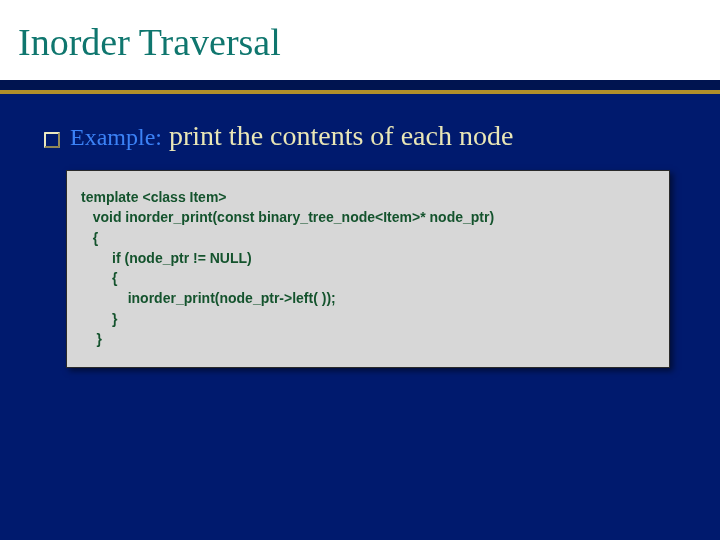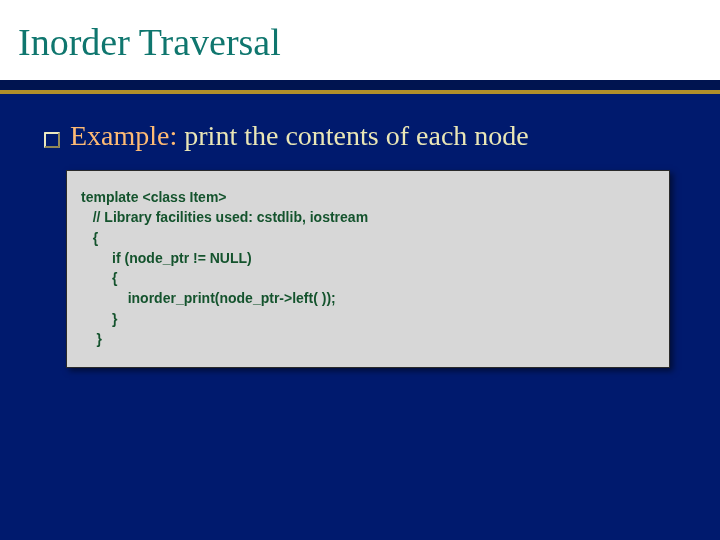--- a/index.html
+++ b/index.html
@@ -41,22 +41,22 @@
   }
   .bullet-icon {
     width: 16px;
     height: 16px;
     flex: 0 0 auto;
     position: relative;
     top: 4px;
   }
   .bullet-icon svg { display: block; }
   .example-label {
-    color: #fdba74;
-    font-size: 28px;
+    color: #3b82f6;
+    font-size: 24px;
   }
   .example-text {
     color: #e9e6b6;
     font-size: 28px;
     text-align: right;
   }
   .code-block {
     background: #d7d7d7;
     border: 1px solid #2a2a2a;
     margin: 0 22px 0 22px;
@@ -90,21 +90,21 @@
           <path d="M15 1 L15 15 L1 15" fill="none" stroke="#7a6e3a" stroke-width="1.4"></path>
         </svg>
       </span>
       <span>
         <span class="example-label">Example:</span><span class="example-text"> print the contents of each node</span>
       </span>
     </div>
 
     <div class="code-block">
       <div class="code-line">template &lt;class Item&gt;</div>
-      <div class="code-line">   // Library facilities used: cstdlib, iostream</div>
+      <div class="code-line">   void inorder_print(const binary_tree_node&lt;Item&gt;* node_ptr)</div>
       <div class="code-line">   {</div>
       <div class="code-line">        if (node_ptr != NULL)</div>
       <div class="code-line">        {</div>
       <div class="code-line">            inorder_print(node_ptr-&gt;left( ));</div>
       <div class="code-line">        }</div>
       <div class="code-line">    }</div>
     </div>
   </div>
 </div>
 

